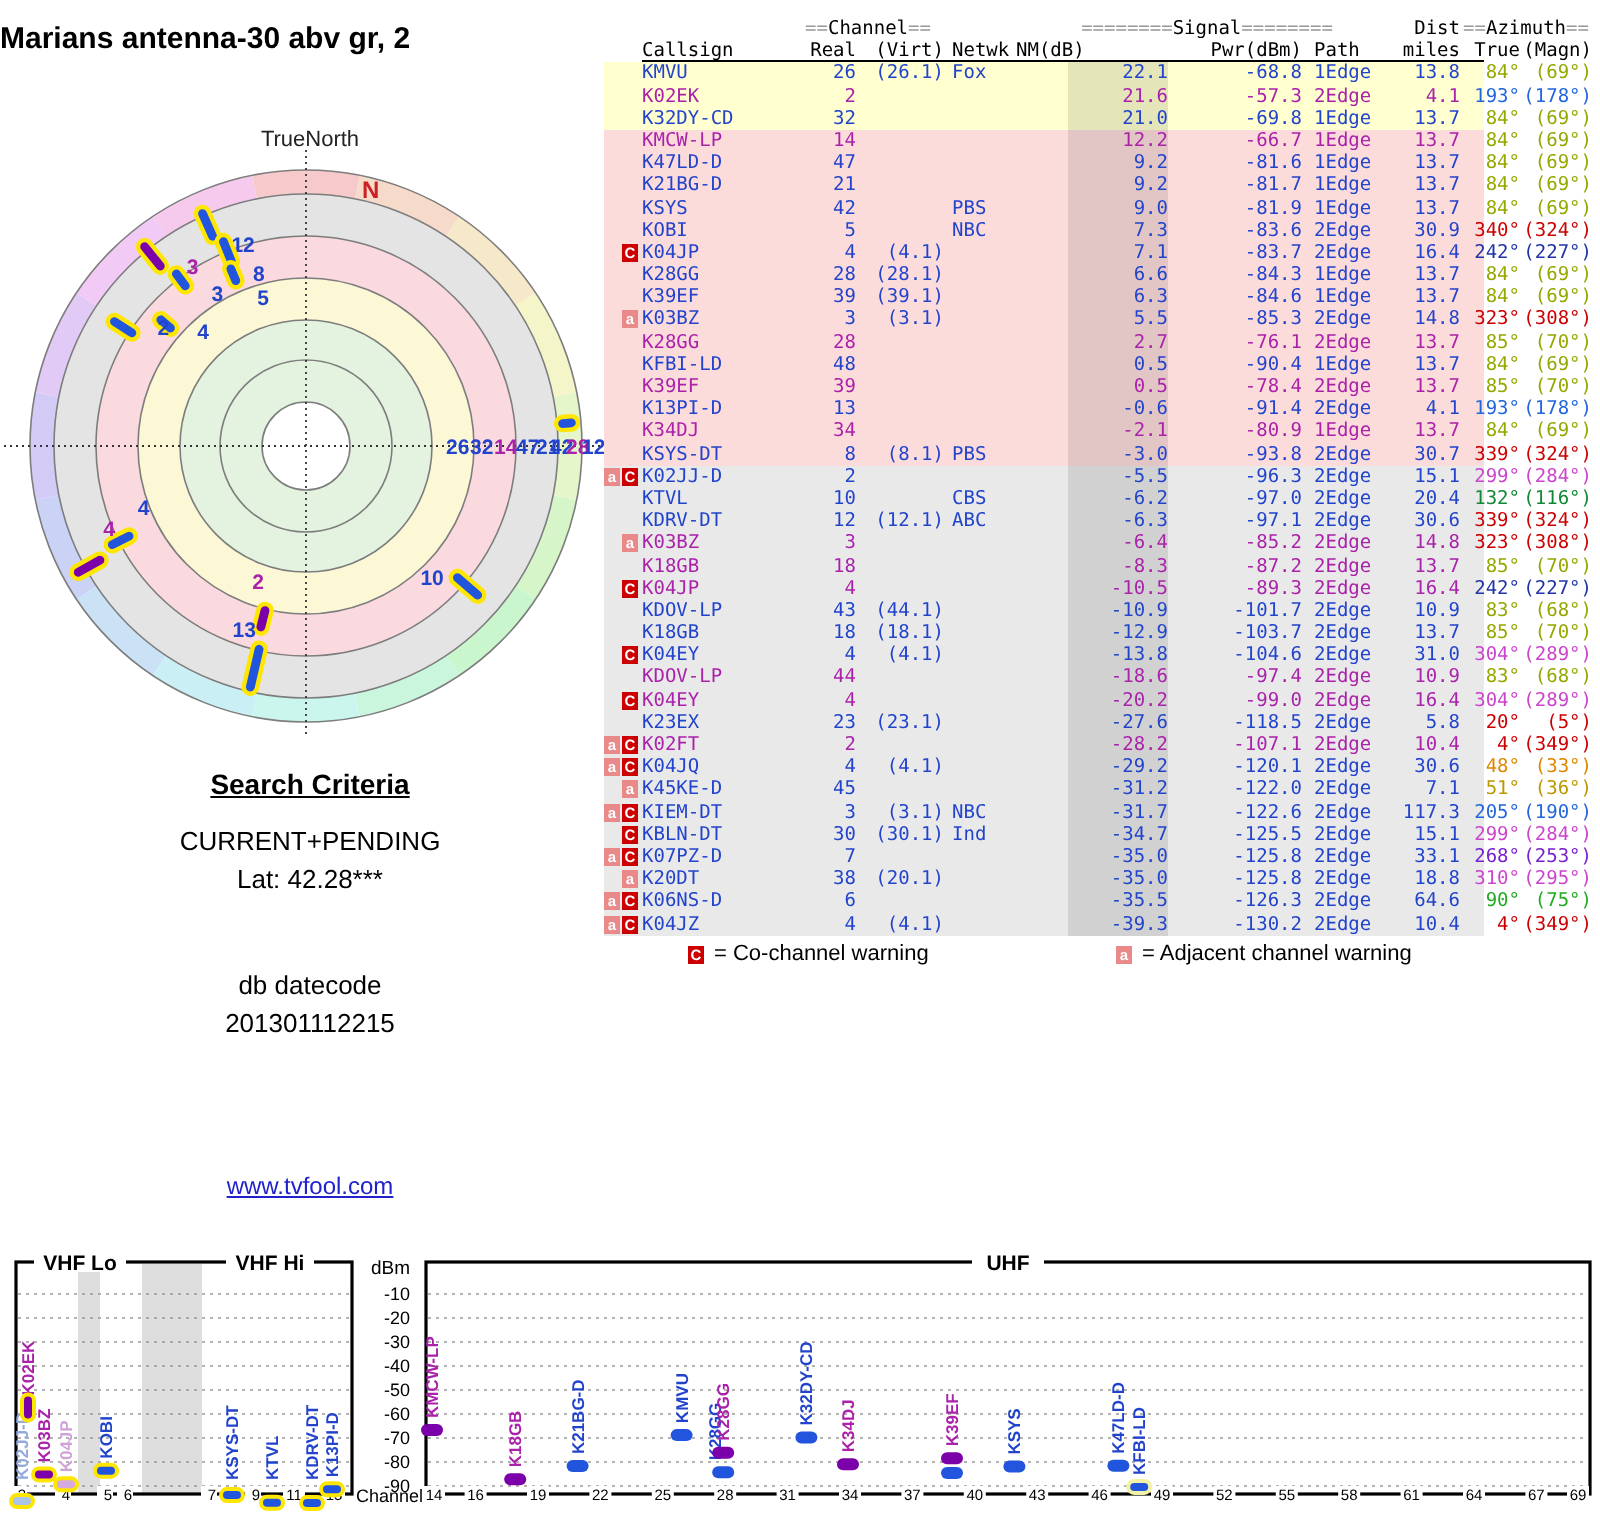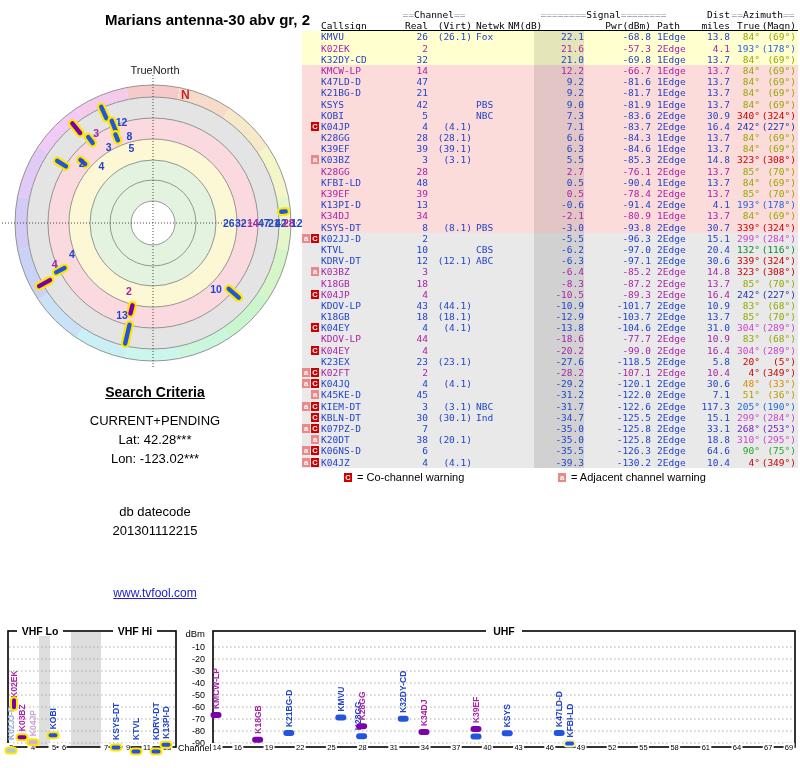--- a/index.html
+++ b/index.html
@@ -1,31 +1,31 @@
 <!DOCTYPE html>
 <html><head>
 <meta charset="utf-8">
 <style>
   html,body{margin:0;padding:0;background:#fff;}
   body{width:800px;height:768px;position:relative;overflow:hidden;
        font-family:"Liberation Sans",sans-serif;color:#000;}
   .abs{position:absolute;}
   
-  #title{left:0;top:8px;width:310px;text-align:right;font-weight:bold;font-size:15px;line-height:1.6;}
+  #title{left:0;top:8px;width:310px;text-align:left;font-weight:bold;font-size:15px;line-height:1.6;}
   #title .t2{font-size:14px;}
   #truenorth{left:0;top:64px;width:310px;text-align:center;font-size:11px;color:#222;}
   #nlabel{left:181px;top:88px;font-size:12px;color:#cc2222;font-weight:bold;}
   #radar{left:0;top:70px;width:312px;height:300px;}
   #search{left:25px;top:382px;width:260px;text-align:center;font-size:13px;line-height:1.45;}
   #search .sc-head{font-weight:bold;text-decoration:underline;font-size:14px;margin-bottom:10px;}
   #search .gap{height:34px;}
   #tvfool{left:25px;top:586px;width:260px;text-align:center;font-size:12px;}
   #tvfool a{color:#2222cc;text-decoration:underline;cursor:pointer;}
   
-  #stable{left:302px;top:9px;width:496px;font-family:"DejaVu Sans Mono",monospace;
+  #stable{left:302px;top:9px;width:440px;font-family:"DejaVu Sans Mono",monospace;
           font-size:9.5px;line-height:11.2px;}
   .grid{display:grid;grid-template-columns:19px 75px 32px 44px 36px 76px 67px 48px 31px 30px 36px;}
   .hdr1 .eq{color:#999;}
   .hdr2{position:relative;}
   .hdr2::after{content:'';position:absolute;left:19px;right:0;bottom:0;border-bottom:1px solid #000;}
   .g-chan{grid-column:3 / span 2;text-align:center;}
   .g-sig{grid-column:6 / span 3;text-align:center;}
   .g-dist{grid-column:9;text-align:right;}
   .g-az{grid-column:10 / span 2;text-align:center;}
   .h-call{grid-column:2;} .h-real{text-align:right;} .h-virt{text-align:right;}
@@ -146,21 +146,20 @@
       <text x="275" y="157" font-size="10.5" font-weight="bold" fill="#2244cc">42</text>
       <text x="283" y="157" font-size="10.5" font-weight="bold" fill="#aa22aa">28</text>
       <text x="291" y="157" font-size="10.5" font-weight="bold" fill="#2244cc">12</text>
     </svg></div>
 <div class="abs" id="nlabel">N</div>
 
 <div class="abs" id="search">
   <div class="sc-head">Search Criteria</div>
   <div>CURRENT+PENDING</div>
   <div>Lat: 42.28***</div>
-  <div>Lon: -123.02***</div>
   <div class="gap"></div>
   <div>db datecode</div>
   <div>201301112215</div>
 </div>
 
 <div class="abs" id="tvfool">
   <a>www.tvfool.com</a>
 </div>
 
 <div class="abs" id="stable">
@@ -551,21 +550,21 @@
     <span class="c-true" style="color:#cc44cc">304°</span>
     <span class="c-magn" style="color:#cc44cc">(289°)</span>
   </div>
       <div class="grid trow bg-g k-a">
     <span class="bcell"></span>
     <span class="c-call">KDOV-LP</span>
     <span class="c-real">44</span>
     <span class="c-virt"></span>
     <span class="c-netwk"></span>
     <span class="c-nm">-18.6</span>
-    <span class="c-pwr">-77.7</span>
+    <span class="c-pwr">-97.4</span>
     <span class="c-path">2Edge</span>
     <span class="c-miles">10.9</span>
     <span class="c-true" style="color:#96a800">83°</span>
     <span class="c-magn" style="color:#96a800">(68°)</span>
   </div>
       <div class="grid trow bg-g k-a">
     <span class="bcell">
           <span class="bdg bdg-c">C</span>
         </span>
     <span class="c-call">K04EY</span>

